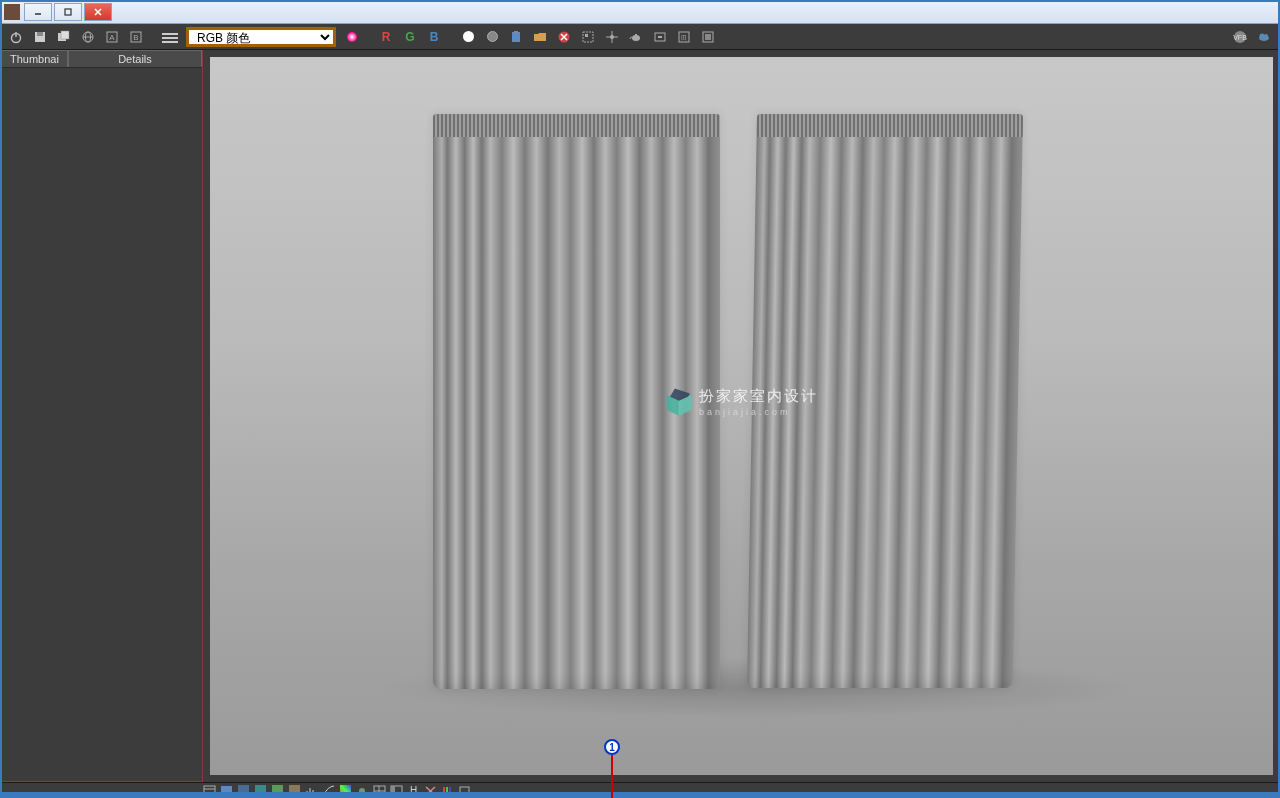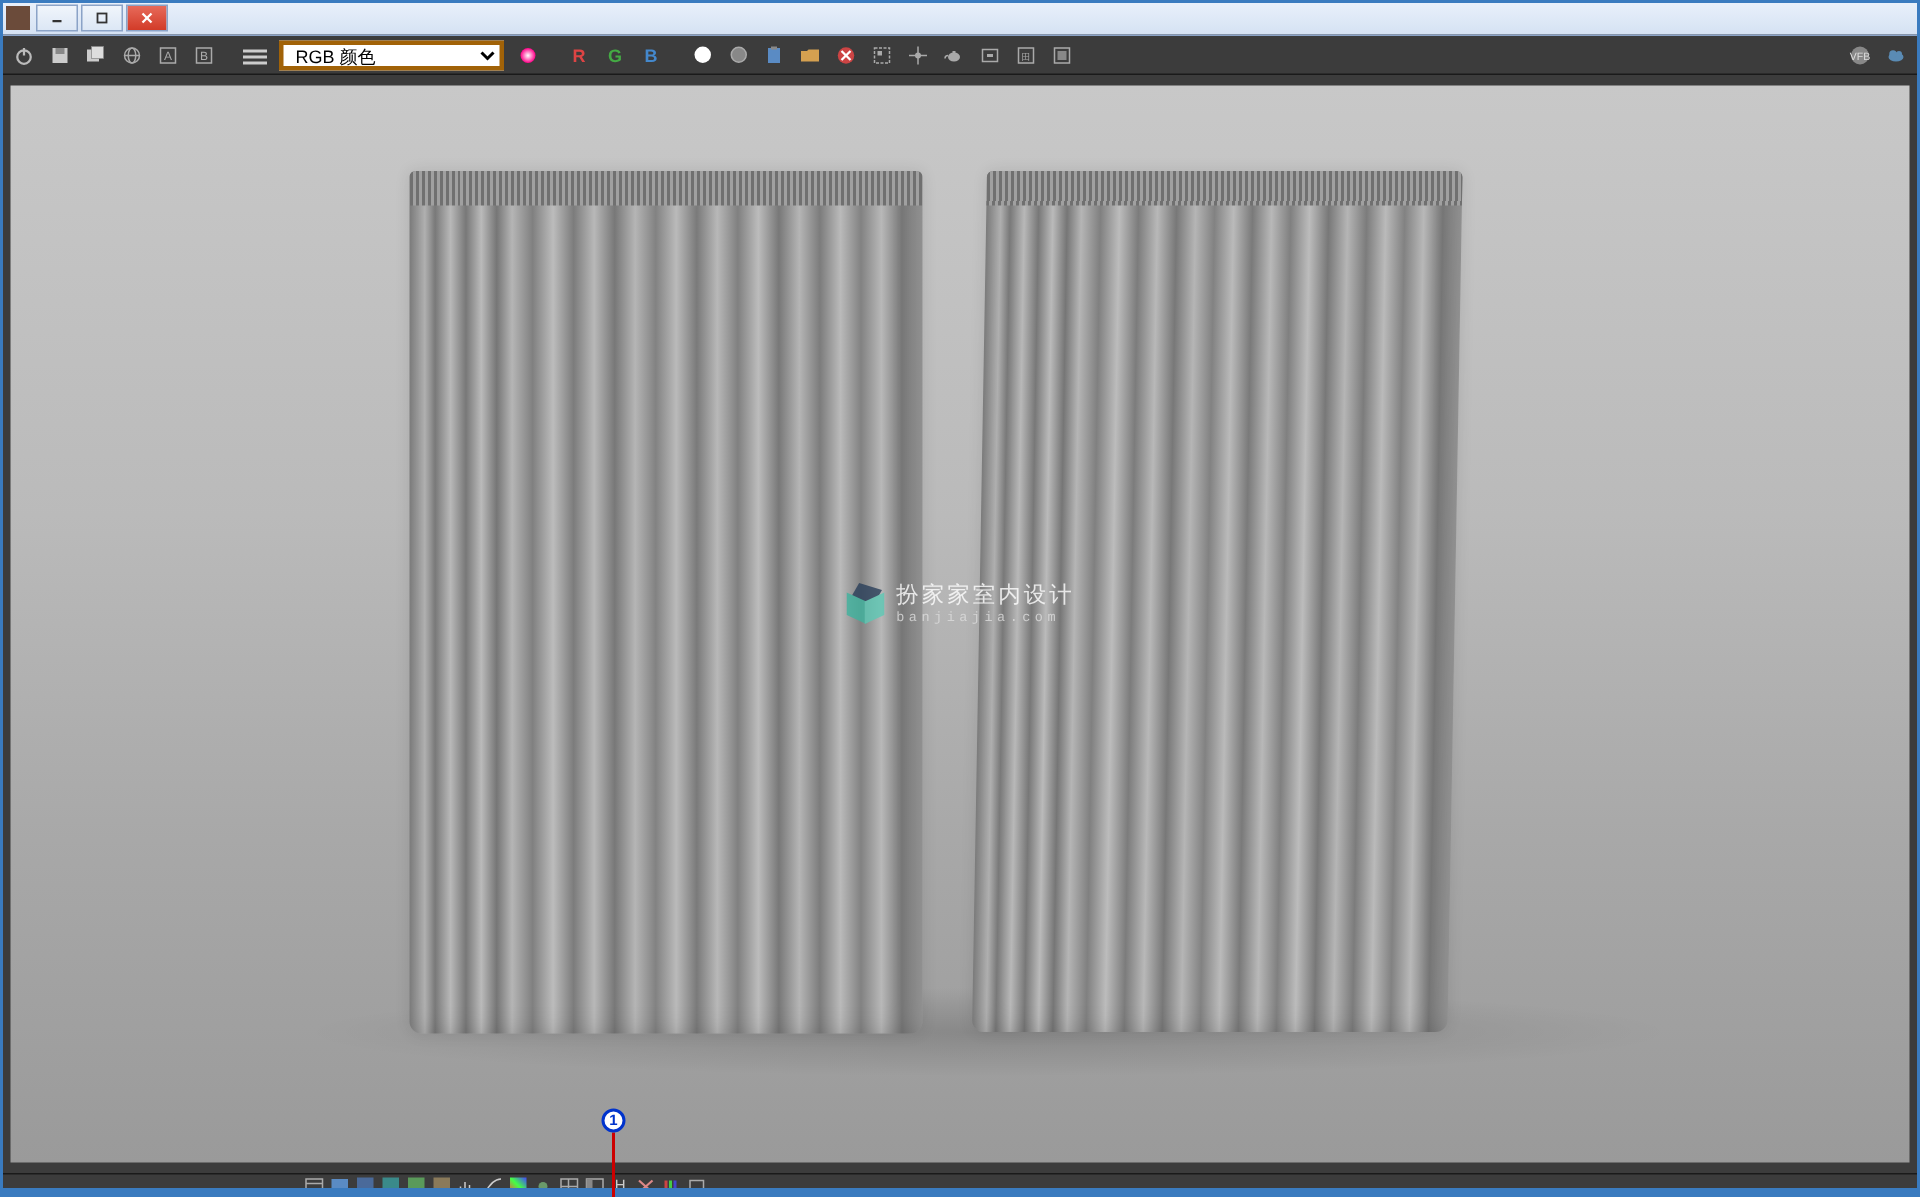--- a/index.html
+++ b/index.html
@@ -41,21 +41,21 @@
 .render-image { position: absolute; left: 3px; top: 3px; right: 3px; bottom: 3px; background: linear-gradient(180deg, #c8c8c8 0%, #bababa 40%, #a8a8a8 70%, #9a9a9a 100%); display: flex; align-items: center; justify-content: center; }
 
 
 .curtain-scene { position: absolute; inset: 0; }
 .floor-shadow { position: absolute; bottom: 8%; left: 15%; right: 12%; height: 60px; background: radial-gradient(ellipse at center, rgba(0,0,0,0.15), transparent 70%); }
 .curtain { position: absolute; top: 8%; bottom: 12%; background: linear-gradient(90deg, #888 0%, #b5b5b5 3%, #7a7a7a 5%, #b8b8b8 8%, #787878 11%, #bababa 14%, #767676 17%, #b5b5b5 20%, #808080 24%, #bcbcbc 28%, #7c7c7c 32%, #b8b8b8 36%, #787878 40%, #b5b5b5 44%, #828282 48%, #bababa 52%, #7a7a7a 56%, #b8b8b8 60%, #808080 64%, #bcbcbc 68%, #787878 72%, #b5b5b5 76%, #7c7c7c 80%, #bababa 84%, #828282 88%, #b8b8b8 92%, #787878 96%, #a0a0a0 100%); border-radius: 4px 4px 8px 8px; box-shadow: 0 2px 20px rgba(0,0,0,0.2) inset, 0 0 10px rgba(0,0,0,0.1); }
 .curtain::before { content: ''; position: absolute; top: 0; left: 0; right: 0; height: 4%; background: repeating-linear-gradient(90deg, #707070 0 2px, #a0a0a0 2px 4px); border-radius: 4px 4px 0 0; }
 .curtain.c1 { left: 21%; width: 27%; }
 .curtain.c2 { left: 51%; width: 25%; transform: skewX(-1deg); }
 
-.watermark { position: absolute; left: 50%; top: 48%; transform: translate(-50%, -50%); display: flex; align-items: center; gap: 8px; opacity: 0.8; font-family: Liberation Mono, monospace; }
+.watermark { position: absolute; left: 50%; top: 48%; transform: translate(-50%, -50%); display: flex; align-items: center; gap: 8px; opacity: 0.8; }
 .wm-cube { width: 26px; height: 26px; position: relative; }
 .wm-cube .top { position: absolute; width: 18px; height: 10px; background: #2a3f5a; transform: skewX(-30deg) skewY(15deg); top: 2px; left: 5px; }
 .wm-cube .side { position: absolute; width: 13px; height: 15px; background: #3fb39e; top: 9px; left: 1px; transform: skewY(25deg); }
 .wm-cube .side2 { position: absolute; width: 13px; height: 15px; background: #5dc9b5; top: 9px; left: 13px; transform: skewY(-25deg); }
 .wm-text { color: #fff; font-size: 15px; letter-spacing: 2px; }
 .wm-sub { color: #ddd; font-size: 9px; letter-spacing: 3px; display: block; margin-top: 1px; }
 
 .anno-badge { position: absolute; width: 16px; height: 16px; border: 2px solid #0033cc; background: #fff; border-radius: 50%; color: #0033cc; font-weight: bold; font-size: 10px; display: flex; align-items: center; justify-content: center; left: 401px; top: 689px; z-index: 10; }
 .anno-arrow { position: absolute; left: 408px; top: 705px; width: 2px; height: 58px; background: #cc0000; z-index: 9; }
 .anno-arrow::after { content: ''; position: absolute; bottom: -2px; left: -3px; border: 4px solid transparent; border-top: 7px solid #cc0000; }
@@ -243,20 +243,27 @@
         <svg width="16" height="16" viewBox="0 0 16 16">
           <ellipse cx="8" cy="9" rx="5" ry="3" fill="#5a8bb4"></ellipse>
           <circle cx="6" cy="7" r="2.5" fill="#5a8bb4"></circle>
           <circle cx="10" cy="7" r="2" fill="#5a8bb4"></circle>
         </svg>
       </div>
   </div>
 </div>
 
 <div class="main">
+  <div class="sidebar">
+    <div class="side-tabs">
+      <div class="side-tab">Thumbnai</div>
+      <div class="side-tab" style="flex:1;text-align:center">Details</div>
+    </div>
+    <div class="side-content"></div>
+  </div>
 
   <div class="viewport">
     <div class="render-frame">
       <div class="render-image">
         <div class="curtain-scene">
           <div class="floor-shadow"></div>
           <div class="curtain c1"></div>
           <div class="curtain c2"></div>
         </div>
         <div class="watermark">

